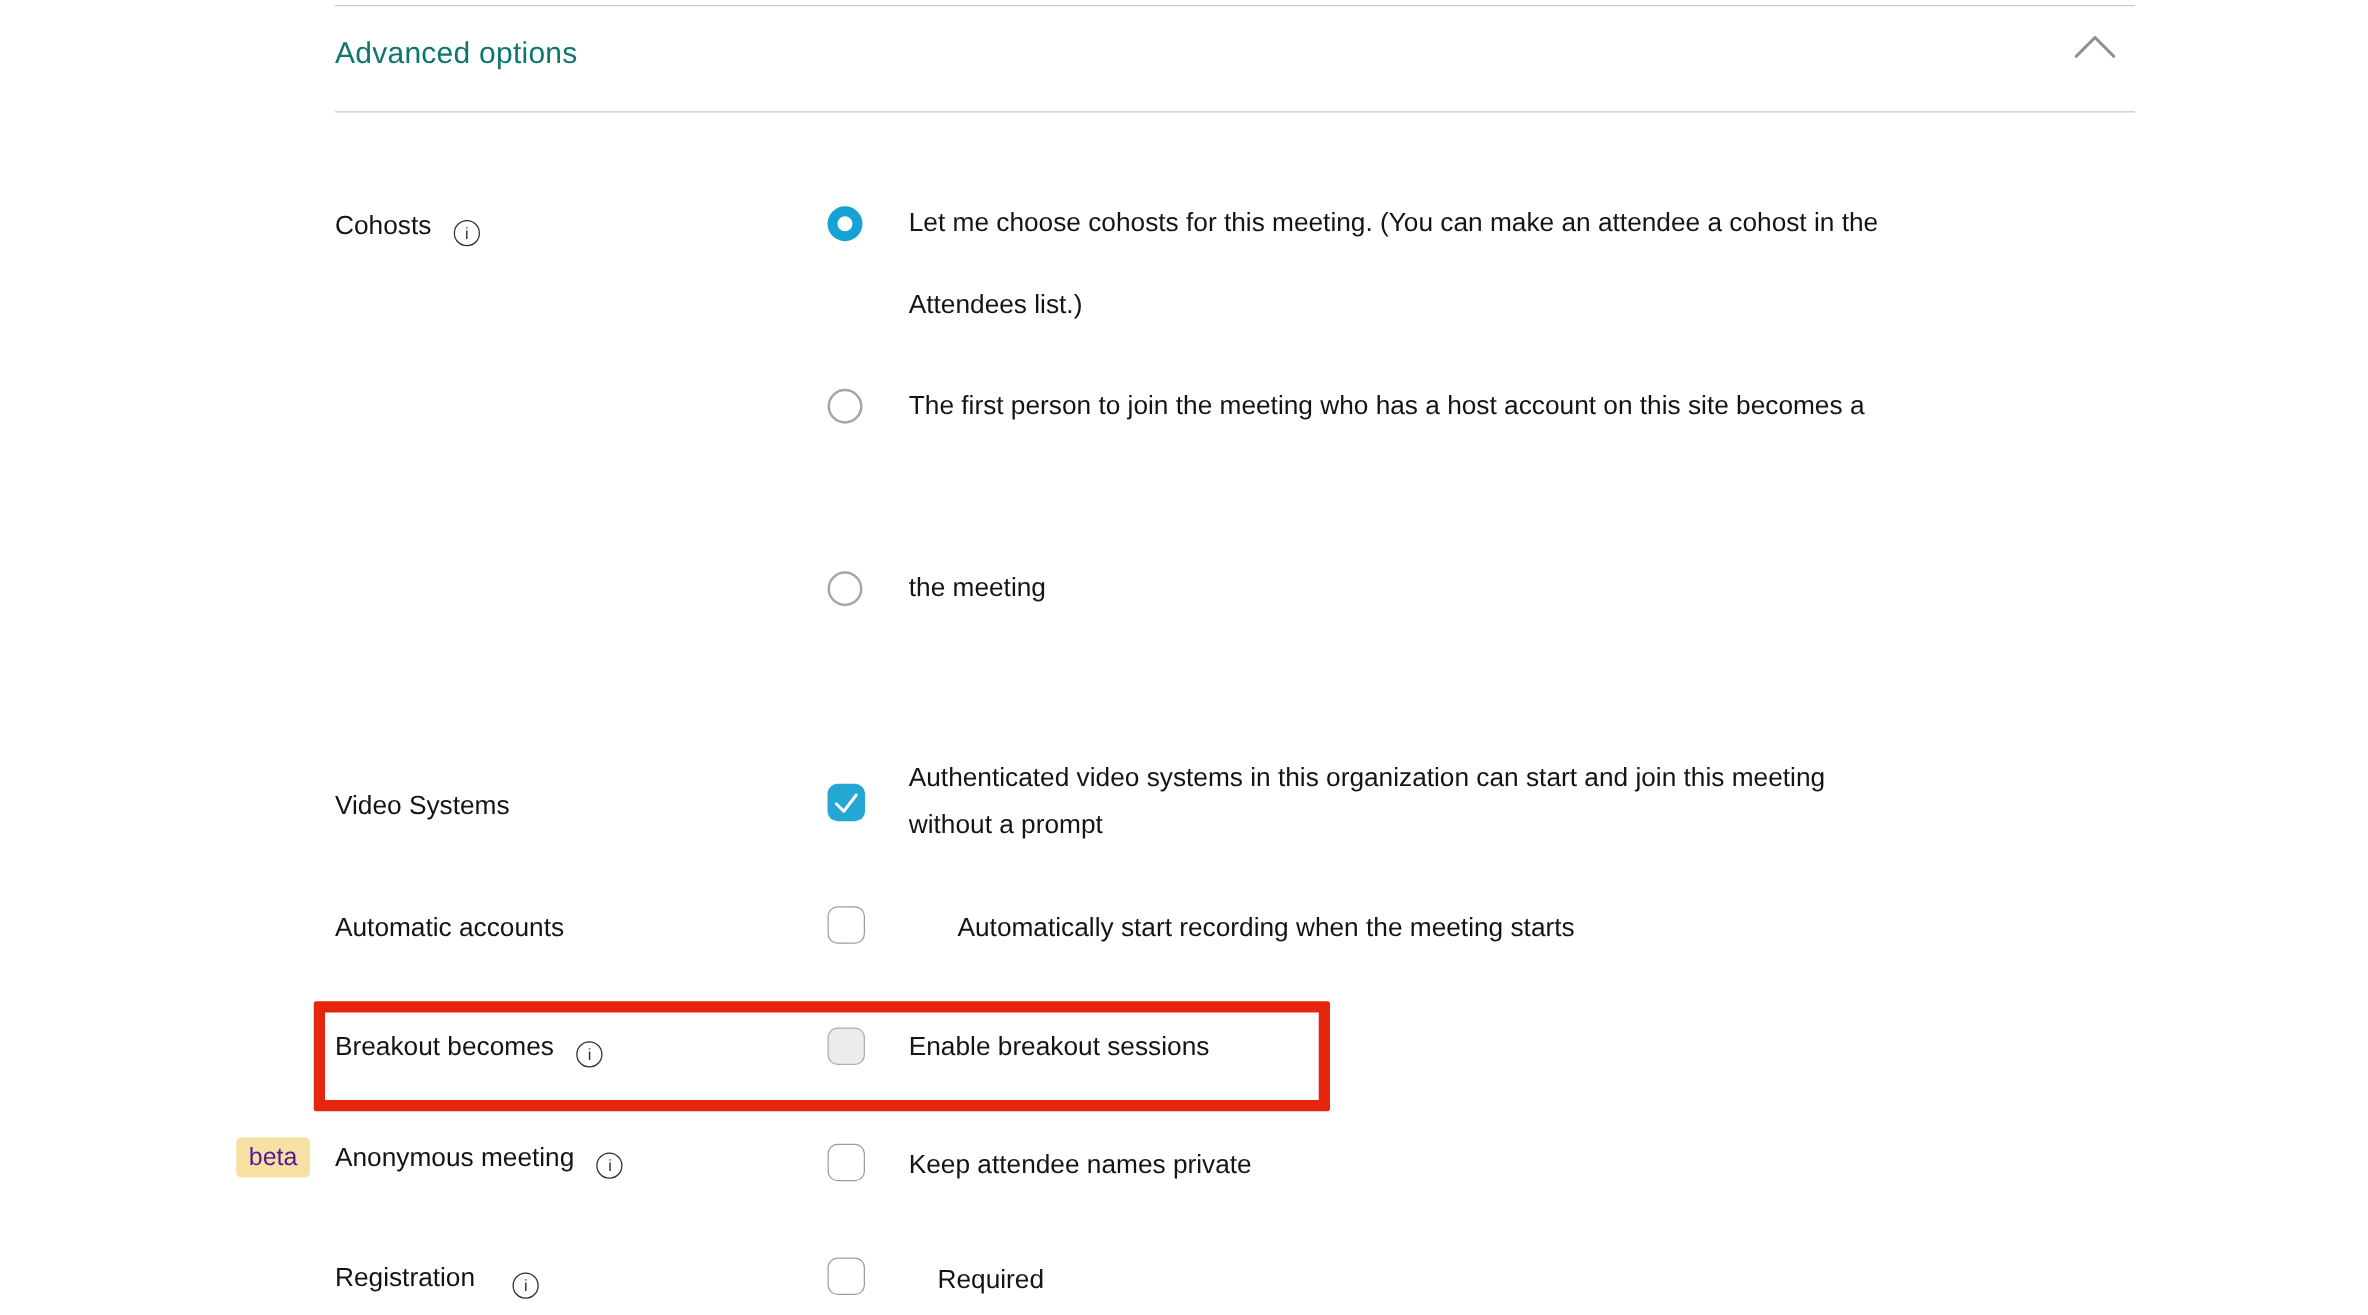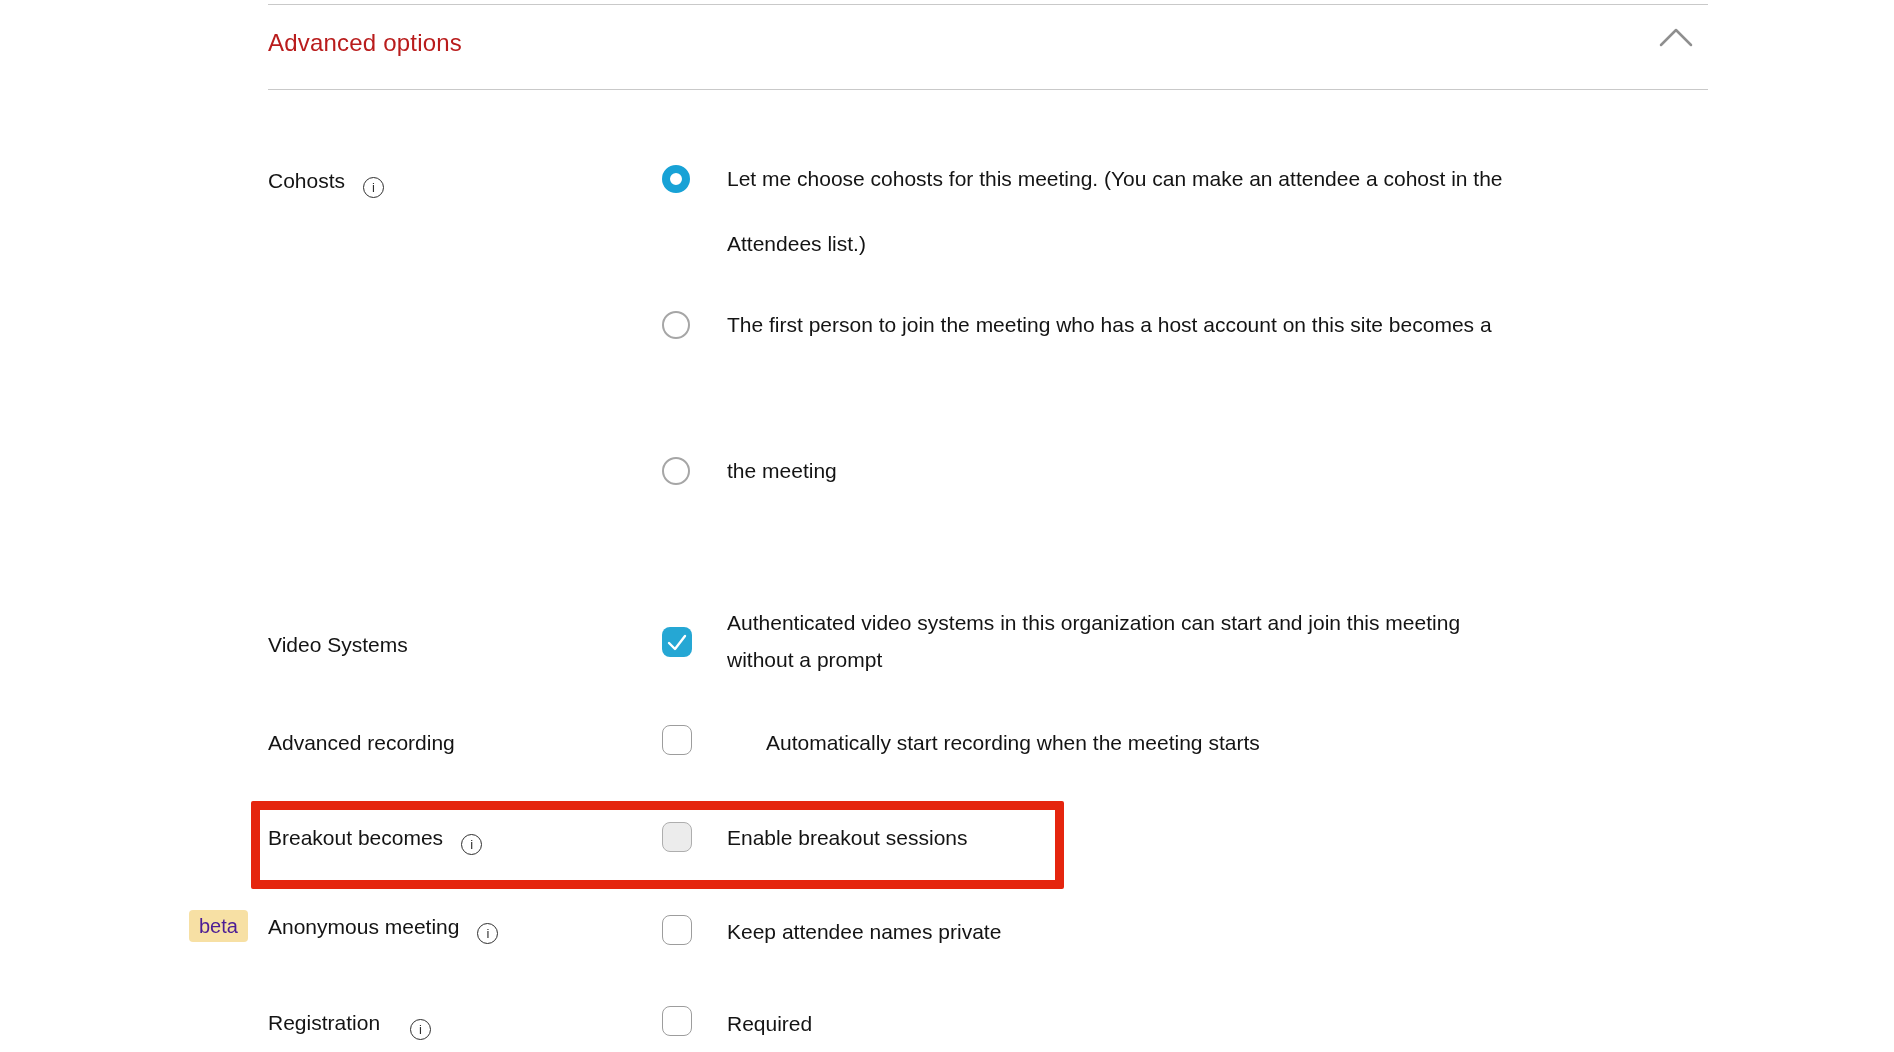--- a/index.html
+++ b/index.html
@@ -6,21 +6,21 @@
   body{
     width:1894px;height:1052px;background:#ffffff;position:relative;overflow:hidden;
     font-family:"Liberation Sans","DejaVu Sans",sans-serif;color:#141414;
   }
   .page{position:absolute;inset:0;}
   .hr{position:absolute;left:268px;width:1440px;height:1px;background:#c9c9c9;}
   .hr-top{top:4px;}
   .hr-bottom{top:89px;}
   .section-title{
     position:absolute;left:268px;top:24px;font-size:24px;line-height:38px;
-    color:#b91c1c;letter-spacing:.2px;cursor:pointer;
+    color:#0f766e;letter-spacing:.2px;cursor:pointer;
   }
   .chevron{position:absolute;left:1658px;top:24px;width:36px;height:26px;cursor:pointer;}
   .row-label{position:absolute;left:268px;font-size:21px;line-height:30px;white-space:nowrap;}
   .info-icon{
     display:inline-block;width:21px;height:21px;border:1.5px solid #2e2e2e;border-radius:50%;
     font-size:13px;line-height:20px;text-align:center;vertical-align:-4px;margin-left:18px;
     box-sizing:border-box;cursor:pointer;color:#2e2e2e;
   }
   .info-gap-lg{margin-left:30px;}
   .radio{
@@ -86,21 +86,21 @@
   <div class="checkbox checkbox-checked" style="top:627px;">
     <svg width="30" height="30" viewBox="0 0 30 30">
       <polyline points="7,16 13,22 23,9" fill="none" stroke="#ffffff" stroke-width="2.4" stroke-linecap="round" stroke-linejoin="round"></polyline>
     </svg>
   </div>
   <div class="opt-text lh37" style="top:604px;">
     <div class="line">Authenticated video systems in this organization can start and join this meeting</div>
     <div class="line">without a prompt</div>
   </div>
 
-  <div class="row-label" style="top:728px;">Advanced recording</div>
+  <div class="row-label" style="top:728px;">Automatic accounts</div>
   <div class="checkbox" style="top:725px;"></div>
   <div class="opt-text lh30" style="top:728px;margin-left:39px;">Automatically start recording when the meeting starts</div>
 
   <div class="highlight-box"></div>
   <div class="row-label" style="top:823px;">
     <span>Breakout becomes</span><span class="info-icon">i</span>
   </div>
   <div class="checkbox checkbox-gray" style="top:822px;"></div>
   <div class="opt-text lh30" style="top:823px;">Enable breakout sessions</div>
 
@@ -108,15 +108,15 @@
   <div class="row-label" style="top:912px;">
     <span>Anonymous meeting</span><span class="info-icon">i</span>
   </div>
   <div class="checkbox" style="top:915px;"></div>
   <div class="opt-text lh30" style="top:917px;">Keep attendee names private</div>
 
   <div class="row-label" style="top:1008px;">
     <span>Registration</span><span class="info-icon info-gap-lg">i</span>
   </div>
   <div class="checkbox" style="top:1006px;"></div>
-  <div class="opt-text lh30" style="top:1009px;">Required</div>
+  <div class="opt-text lh30" style="top:1009px;margin-left:23px;">Required</div>
 
 </div>
 
 </body></html>

